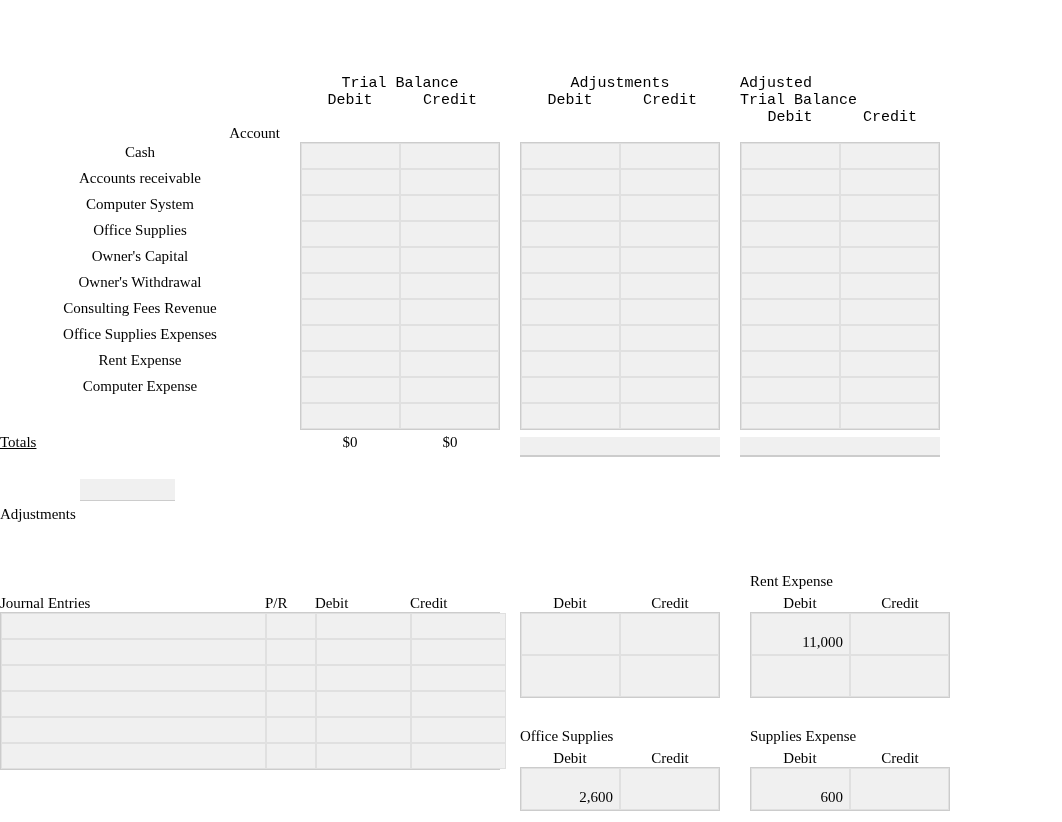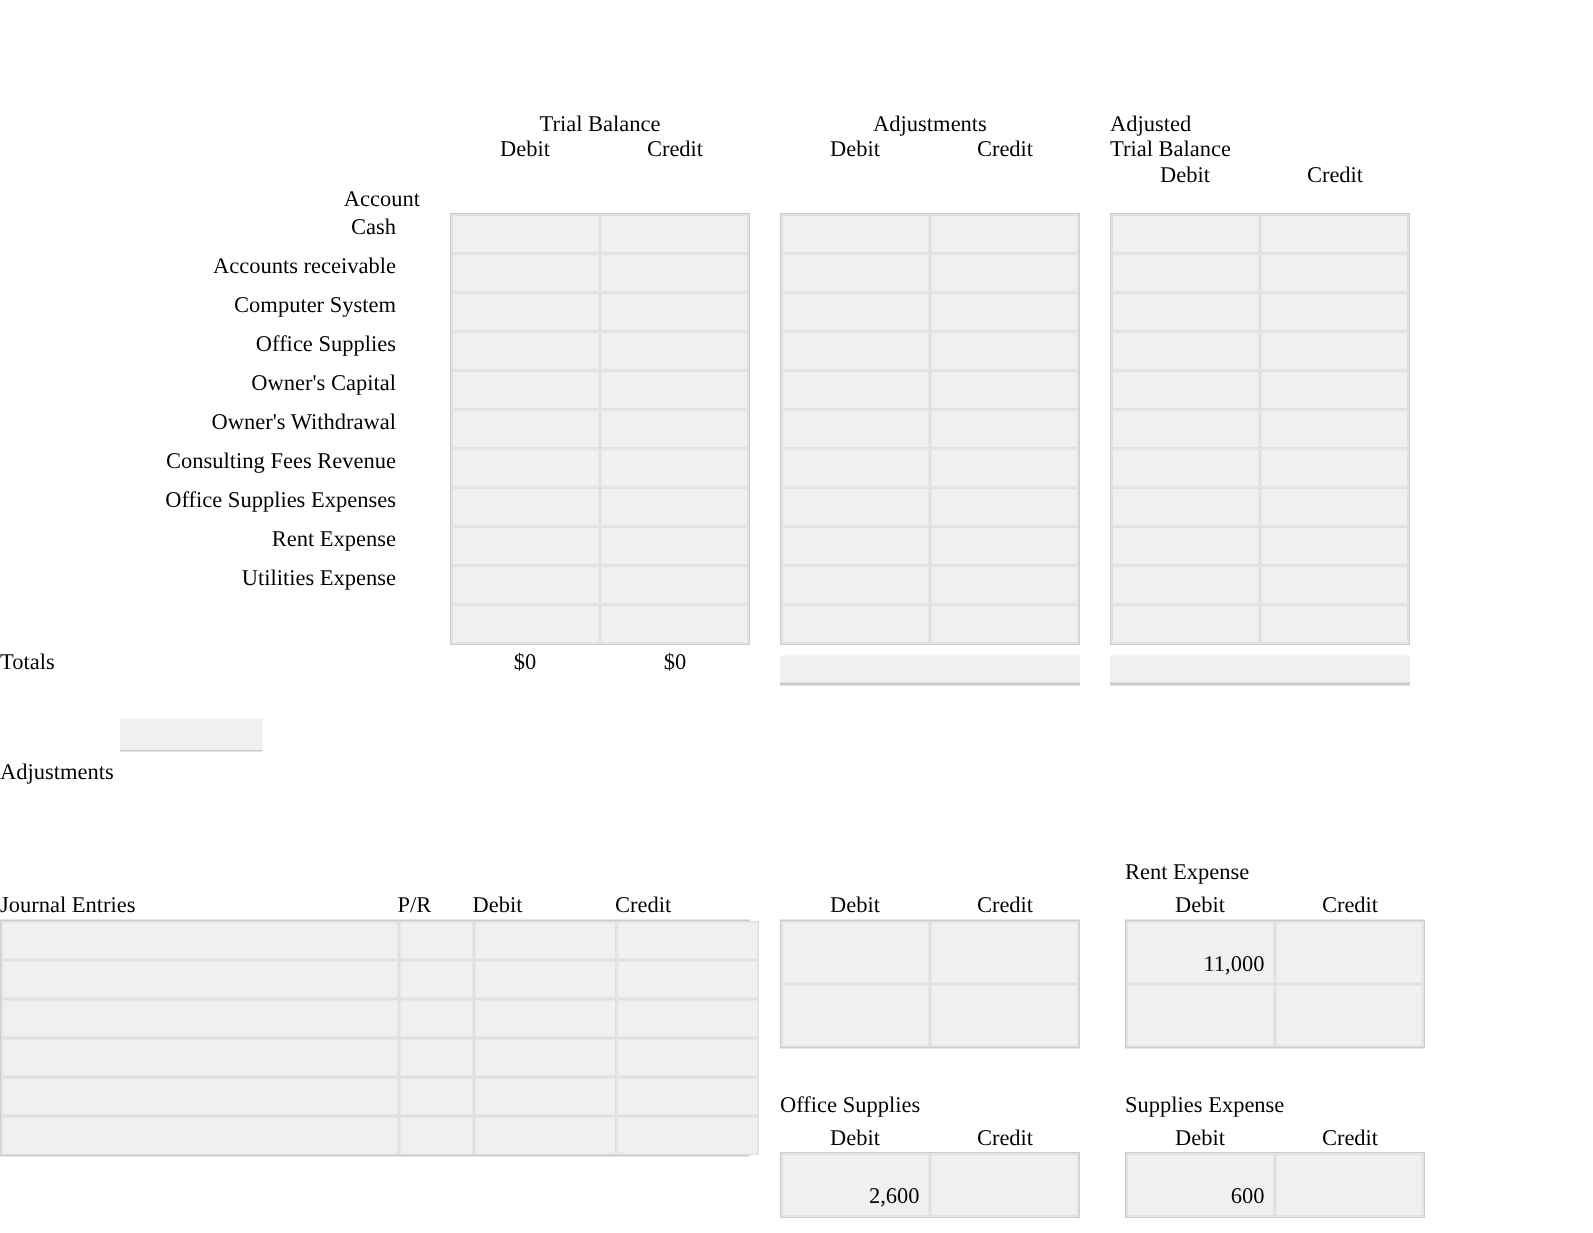--- a/index.html
+++ b/index.html
@@ -15,34 +15,35 @@
       padding: 0;
       width: 1062px;
     }
     .worksheet {
       display: grid;
       grid-template-columns: 280px 20px 200px 20px 200px 20px 200px;
       padding-top: 75px;
     }
     .col-header-group {
       text-align: center;
+      font-family: Liberation Mono, monospace;
     }
     .account-header {
       text-align: right;
       padding-top: 50px;
     }
     .dc-header {
       display: grid;
       grid-template-columns: 1fr 1fr;
       text-align: center;
     }
     .acct-cell {
       height: 26px;
-      padding: 2px 16px;
-      text-align: right;
+      padding: 2px 0;
+      text-align: center;
     }
     .col-box {
       border: 1px solid #ccc;
       background: #fafafa;
     }
     .dc-row {
       display: grid;
       grid-template-columns: 1fr 1fr;
     }
     .dc-row > div {
@@ -53,20 +54,21 @@
       text-align: right;
     }
     .totals-row {
       display: grid;
       grid-template-columns: 280px 20px 200px 20px 200px 20px 200px;
       margin-top: 2px;
     }
     .totals-label {
       text-align: left;
       padding: 2px 0;
+      text-decoration: underline;
     }
     .total-pair {
       display: grid;
       grid-template-columns: 1fr 1fr;
     }
     .total-val {
       text-align: center;
       padding: 2px;
     }
     .total-line {
@@ -176,21 +178,21 @@
   <div>
     <div class="acct-cell">Cash</div>
     <div class="acct-cell">Accounts receivable</div>
     <div class="acct-cell">Computer System</div>
     <div class="acct-cell">Office Supplies</div>
     <div class="acct-cell">Owner's Capital</div>
     <div class="acct-cell">Owner's Withdrawal</div>
     <div class="acct-cell">Consulting Fees Revenue</div>
     <div class="acct-cell">Office Supplies Expenses</div>
     <div class="acct-cell">Rent Expense</div>
-    <div class="acct-cell">Utilities Expense</div>
+    <div class="acct-cell">Computer Expense</div>
   </div>
   <div></div>
 
   <div class="col-box">
     <div class="dc-row">
         <div></div>
         <div></div>
       </div>
     <div class="dc-row">
         <div></div>

